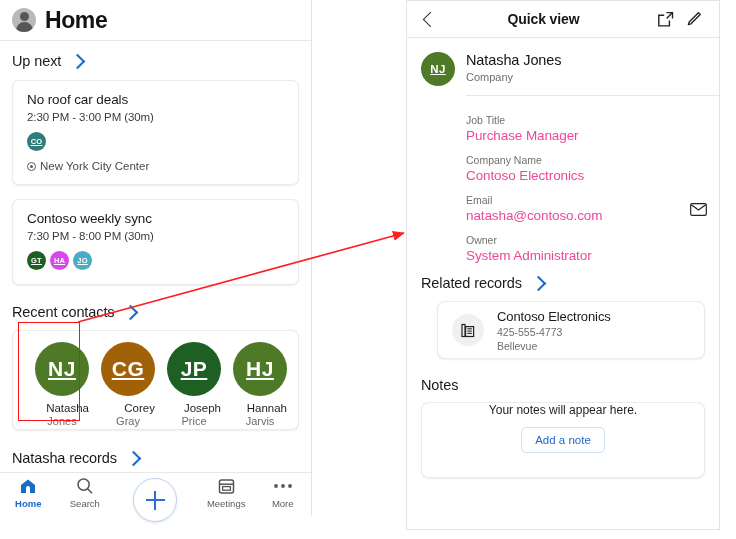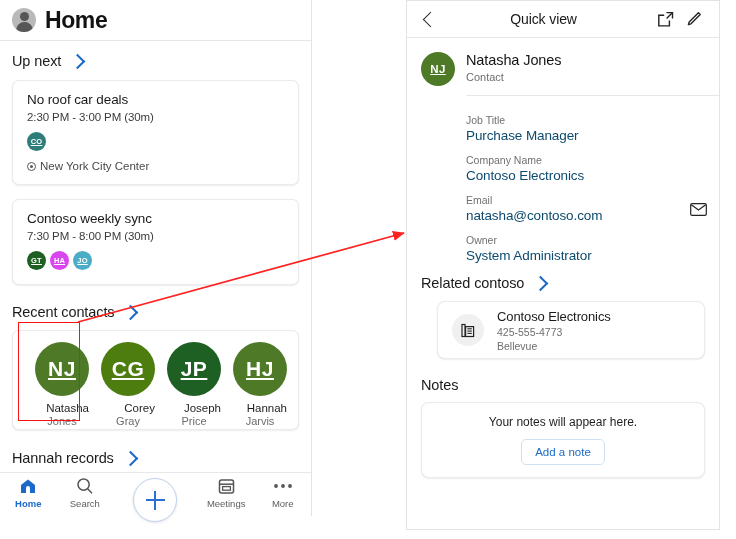--- a/index.html
+++ b/index.html
@@ -309,21 +309,21 @@
     border-bottom: 1px solid #e6e6e6;
     display: flex;
     align-items: center;
     box-sizing: border-box;
     padding: 0 12px;
   }
   #right-header .qv-title {
     flex: 1;
     text-align: center;
     font-size: 14px;
-    font-weight: normal;
+    font-weight: bold;
     color: #171717;
     letter-spacing: -0.1px;
   }
   .back-arrow {
     width: 10px; height: 10px;
     border-left: 1.8px solid #2b2b2b;
     border-bottom: 1.8px solid #2b2b2b;
     transform: rotate(45deg);
     margin-left: 6px;
     flex: none;
@@ -347,21 +347,21 @@
   .qv-sub { font-size: 11px; color: #6e6e6e; margin-top: 3px; }
 
   #qv-fields {
     margin: 9px 0 0 59px;
     padding-right: 12px;
     border-top: 1px solid #e7e7e7;
     padding-top: 18px;
   }
   .fld { margin-bottom: 11px; position: relative; }
   .fld-label { font-size: 10.5px; color: #707070; }
-  .fld-value { font-size: 13.5px; color: #0c4a6e; margin-top: 2px; letter-spacing: -0.1px; }
+  .fld-value { font-size: 13.5px; color: #ec4899; margin-top: 2px; letter-spacing: -0.1px; }
   .fld .mail-ico {
     position: absolute;
     right: 0;
     top: 8px;
   }
 
   .right-sec-head { margin: 12px 0 0 14px; }
 
   #related-card {
     margin: 10px 14px 0 30px;
@@ -385,21 +385,21 @@
   .rc-line { font-size: 10.5px; color: #6d6d6d; margin-top: 2px; }
 
   #notes-head { margin: 18px 0 0 14px; }
   #notes-card {
     margin: 9px 14px 0 14px;
     height: 76px;
     border-radius: 8px;
     display: flex;
     flex-direction: column;
     align-items: center;
-    justify-content: center;
+    justify-content: flex-start;
     gap: 10px;
   }
   #notes-empty { font-size: 12px; color: #1f1f1f; }
   #add-note-btn {
     border: 1px solid #cfe0f5;
     border-radius: 5px;
     background: #ffffff;
     color: #1b6ac9;
     font-size: 11.5px;
     padding: 6px 13px;
@@ -461,40 +461,40 @@
     </div>
 
     <div class="card" id="contacts-card">
       <div id="contacts-row">
         <div class="contact-cell">
           <div class="avatar" style="background:#4e7a28">NJ</div>
           <div class="contact-first">Natasha</div>
           <div class="contact-last">Jones</div>
         </div>
         <div class="contact-cell">
-          <div class="avatar" style="background:#4d7c0f">CG</div>
+          <div class="avatar" style="background:#a16207">CG</div>
           <div class="contact-first">Corey</div>
           <div class="contact-last">Gray</div>
         </div>
         <div class="contact-cell">
           <div class="avatar" style="background:#1e6023">JP</div>
           <div class="contact-first">Joseph</div>
           <div class="contact-last">Price</div>
         </div>
         <div class="contact-cell">
           <div class="avatar" style="background:#4e7a28">HJ</div>
           <div class="contact-first">Hannah</div>
           <div class="contact-last">Jarvis</div>
         </div>
 
       </div>
     </div>
 
     <div class="sec-head recent-records-label">
-      <span>Hannah records</span>
+      <span>Natasha records</span>
       <span class="chev"></span>
     </div>
 
     <div id="ghost-cards">
       <div class="ghost"></div>
       <div class="ghost"></div>
       <div class="ghost"></div>
     </div>
 
   </div>
@@ -566,21 +566,21 @@
       </svg>
     </span>
   </div>
 
   <div id="right-body">
 
     <div id="qv-person">
       <div class="avatar" style="background:#4e7a28">NJ</div>
       <div class="names">
         <div class="qv-name">Natasha Jones</div>
-        <div class="qv-sub">Contact</div>
+        <div class="qv-sub">Company</div>
       </div>
     </div>
 
     <div id="qv-fields">
       <div class="fld">
         <div class="fld-label">Job Title</div>
         <div class="fld-value">Purchase Manager</div>
       </div>
       <div class="fld">
         <div class="fld-label">Company Name</div>
@@ -596,21 +596,21 @@
           </svg>
         </span>
       </div>
       <div class="fld">
         <div class="fld-label">Owner</div>
         <div class="fld-value">System Administrator</div>
       </div>
     </div>
 
     <div class="sec-head right-sec-head">
-      <span>Related contoso</span>
+      <span>Related records</span>
       <span class="chev"></span>
     </div>
 
     <div class="card" id="related-card">
       <div class="rc-ico-wrap">
         <svg width="17" height="17" viewBox="0 0 17 17">
           <rect x="2" y="2.5" width="3" height="12" fill="none" stroke="#222" stroke-width="1.2"></rect>
           <rect x="5.6" y="4.6" width="8" height="9.9" fill="none" stroke="#222" stroke-width="1.2"></rect>
           <line x1="7.4" y1="6.8" x2="11.8" y2="6.8" stroke="#222" stroke-width="1.1"></line>
           <line x1="7.4" y1="9.1" x2="11.8" y2="9.1" stroke="#222" stroke-width="1.1"></line>

